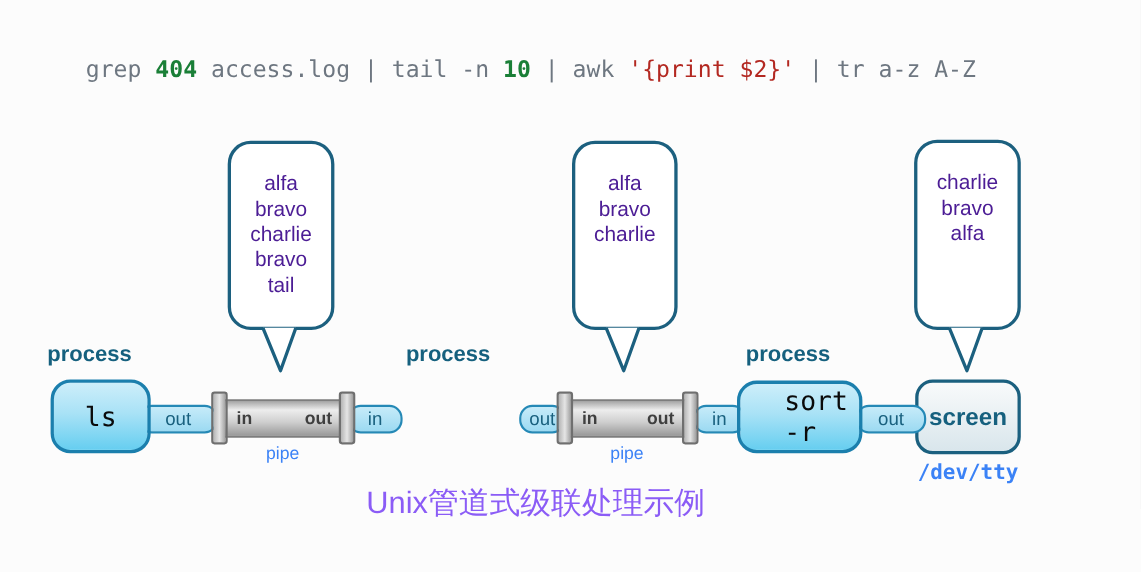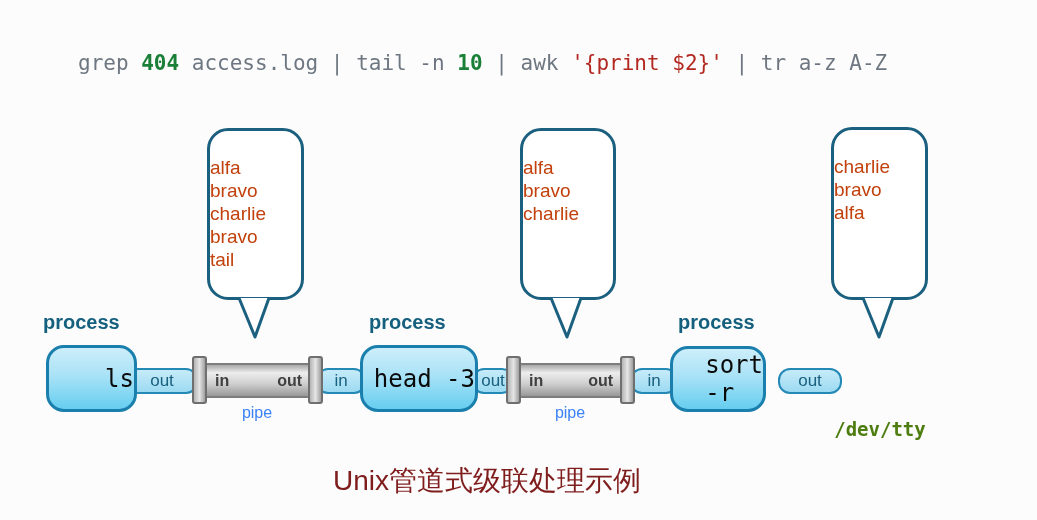--- a/index.html
+++ b/index.html
@@ -7,52 +7,52 @@
   #canvas{position:relative;width:1037px;height:520px;background:#fcfcfc;overflow:hidden;}
 
   
   .cmdline{position:absolute;left:78px;top:51px;font-family:"DejaVu Sans Mono",monospace;
            font-size:21px;color:#6e7781;white-space:pre;text-align:center;}
   .cmdline .num{color:#1a7f37;font-weight:bold;}
   .cmdline .str{color:#b32821;}
 
   
   .bubble{position:absolute;box-sizing:border-box;background:#fff;border:3px solid #1c607f;
-          border-radius:21px;z-index:7;color:#c2410c;font-size:19px;
+          border-radius:21px;z-index:7;text-align:center;color:#4c1d95;font-size:19px;
           line-height:23px;padding-top:25px;}
   .b1{left:207px;top:128px;width:97px;height:172px;}
   .b2{left:520px;top:128px;width:96px;height:172px;}
   .b3{left:831px;top:127px;width:97px;height:173px;}
   .tail{position:absolute;width:44px;height:44px;z-index:8;}
   .tail-1{left:233px;top:296px;}
   .tail-2{left:545px;top:296px;}
   .tail-3{left:857px;top:296px;}
 
   
   .proc-label{position:absolute;top:311px;width:100px;text-align:left;
               font-weight:bold;font-size:20px;color:#15607e;z-index:6;}
   .pl1{left:43px;} .pl2{left:369px;} .pl3{left:678px;}
 
   
   .pbox{position:absolute;box-sizing:border-box;border:3px solid #1b7fad;border-radius:18px;
         background:linear-gradient(180deg,#cdeefa 0%,#a9e2f6 45%,#66cef0 100%);
-        z-index:6;display:flex;align-items:center;justify-content:flex-end;
+        z-index:6;display:flex;align-items:center;justify-content:center;
         font-family:"DejaVu Sans Mono",monospace;font-size:24px;color:#0a0a0a;}
   .box-ls{left:46px;top:345px;width:91px;height:67px;}
   .box-head{left:360px;top:345px;width:118px;height:67px;}
-  .box-sort{left:670px;top:346px;width:96px;height:66px;padding-left:40px;}
+  .box-sort{left:670px;top:346px;width:114px;height:66px;padding-left:40px;}
 
   
   .screen-box{position:absolute;left:832px;top:345px;width:96px;height:68px;box-sizing:border-box;
         border:3px solid #1b607f;border-radius:16px;
         background:linear-gradient(180deg,#f8fafb 0%,#e9f0f3 50%,#d9e6ec 100%);
         z-index:4;display:flex;align-items:center;justify-content:center;
         font-weight:bold;font-size:22px;color:#16607e;}
   .device-path{position:absolute;left:830px;top:418px;width:100px;text-align:center;
-        font-family:"DejaVu Sans Mono",monospace;font-weight:bold;font-size:19px;color:#4d7c0f;}
+        font-family:"DejaVu Sans Mono",monospace;font-weight:bold;font-size:19px;color:#3b82f6;}
 
   
   .tube{position:absolute;top:368px;height:26px;box-sizing:border-box;border:2px solid #2589b6;
         border-radius:12px;background:linear-gradient(180deg,#c6ebf9 0%,#9cdaf2 100%);
         z-index:1;display:flex;align-items:center;justify-content:center;
         font-size:17px;color:#19617f;}
   .t1{left:126px;width:72px;}
   .t2{left:316px;width:50px;}
   .t3{left:472px;width:42px;}
   .t4{left:630px;width:48px;}
@@ -67,21 +67,21 @@
   .pb2{left:513px;width:114px;}
   .flange{position:absolute;top:356px;width:15px;height:48px;box-sizing:border-box;
         border:2px solid #6f6f6f;border-radius:3px;z-index:3;
         background:linear-gradient(90deg,#b5b5b5 0%,#e5e5e5 50%,#9f9f9f 100%);}
   .f1a{left:192px;} .f1b{left:308px;} .f2a{left:506px;} .f2b{left:620px;}
   .pipe-caption{position:absolute;top:404px;width:100px;text-align:center;
         font-size:16px;color:#3b82f6;}
   .pc1{left:207px;} .pc2{left:520px;}
 
   
-  .title{position:absolute;left:333px;top:462px;font-size:28px;color:#7f1d1d;}
+  .title{position:absolute;left:333px;top:438px;font-size:28px;color:#8b5cf6;}
 </style>
 </head>
 <body>
 
 <div id="canvas">
 
   <div class="cmdline"><span>grep </span><span class="num">404</span><span> access.log | tail -n </span><span class="num">10</span><span> | awk </span><span class="str">'{print $2}'</span><span> | tr a-z A-Z</span></div>
 
   <div class="bubble b1">
     <div>alfa</div>
@@ -144,24 +144,24 @@
     <span>in</span>
     <span>out</span>
   </div>
   <div class="flange f2a"></div>
   <div class="flange f2b"></div>
   <div class="pipe-caption pc2">pipe</div>
 
   <div class="pbox box-ls">
       <span>ls</span>
     </div>
-  <div class="pbox box-head">
-      <span>head -3</span>
-    </div>
   <div class="pbox box-sort">
       <span>sort -r</span>
     </div>
 
+  <div class="screen-box">
+      <span>screen</span>
+    </div>
   <div class="device-path">/dev/tty</div>
 
   <div class="title">Unix管道式级联处理示例</div>
 
 </div>
 
 </body></html>

